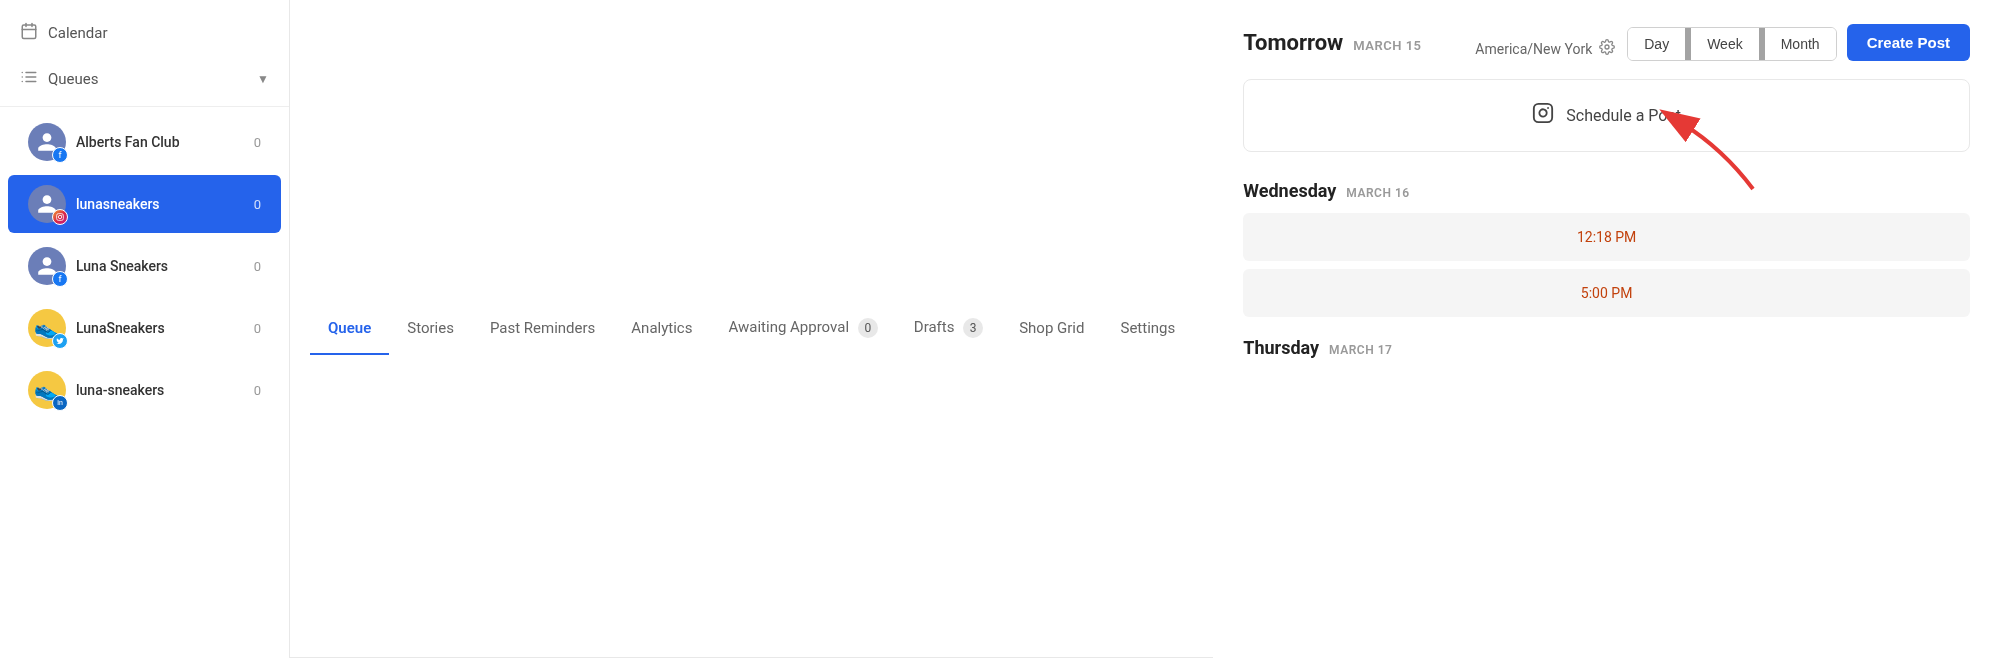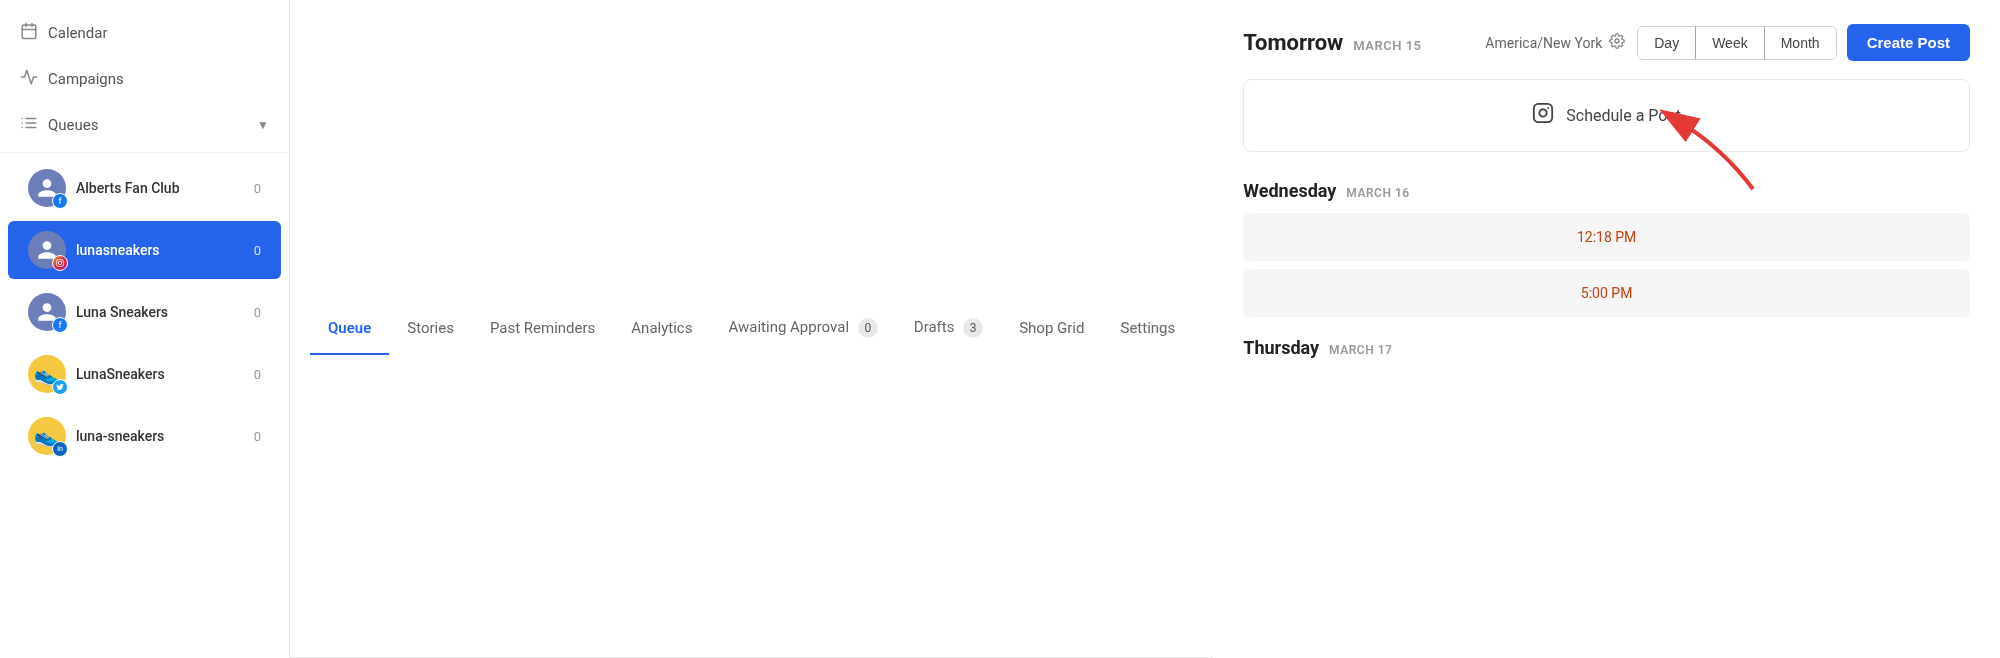--- a/index.html
+++ b/index.html
@@ -174,21 +174,21 @@
       color: #222;
     }
     .date-title-sub {
       font-size: 13px;
       font-weight: 600;
       color: #999;
       letter-spacing: 0.5px;
     }
     .date-controls {
       display: flex;
-      align-items: center;
+      align-items: flex-end;
       gap: 10px;
     }
     .timezone-label {
       font-size: 14px;
       color: #666;
       display: flex;
       align-items: center;
       gap: 5px;
     }
     .gear-btn {
@@ -202,21 +202,21 @@
     .view-btn-group {
       display: flex;
       border: 1px solid #d0d0d0;
       border-radius: 6px;
       overflow: hidden;
     }
     .view-btn {
       padding: 8px 16px;
       background: #fff;
       border: none;
-      border-right: 1px solid #a3a3a3;
+      border-right: 6px solid #a3a3a3;
       cursor: pointer;
       font-size: 14px;
       color: #444;
     }
     .view-btn:last-child { border-right: none; }
     .create-post-btn {
       background: #2563EB;
       color: #fff;
       border: none;
       border-radius: 6px;
@@ -278,28 +278,20 @@
       <svg width="18" height="18" viewBox="0 0 24 24" fill="none" stroke="#888" stroke-width="2" stroke-linecap="round" stroke-linejoin="round">
         <rect x="3" y="4" width="18" height="18" rx="2" ry="2"></rect>
         <line x1="16" y1="2" x2="16" y2="6"></line>
         <line x1="8" y1="2" x2="8" y2="6"></line>
         <line x1="3" y1="10" x2="21" y2="10"></line>
       </svg>
     </span>
     <span class="sidebar-nav-label">Calendar</span>
   </div>
 
-  <div class="sidebar-nav-item">
-    <span class="sidebar-nav-icon">
-      <svg width="18" height="18" viewBox="0 0 24 24" fill="none" stroke="#888" stroke-width="2" stroke-linecap="round" stroke-linejoin="round">
-        <polyline points="22 12 18 12 15 21 9 3 6 12 2 12"></polyline>
-      </svg>
-    </span>
-    <span class="sidebar-nav-label">Campaigns</span>
-  </div>
 
   <div class="sidebar-section-header">
     <div class="left">
       <span>
         <svg width="18" height="18" viewBox="0 0 24 24" fill="none" stroke="#888" stroke-width="2" stroke-linecap="round" stroke-linejoin="round">
           <line x1="8" y1="6" x2="21" y2="6"></line>
           <line x1="8" y1="12" x2="21" y2="12"></line>
           <line x1="8" y1="18" x2="21" y2="18"></line>
           <line x1="3" y1="6" x2="3.01" y2="6"></line>
           <line x1="3" y1="12" x2="3.01" y2="12"></line>

